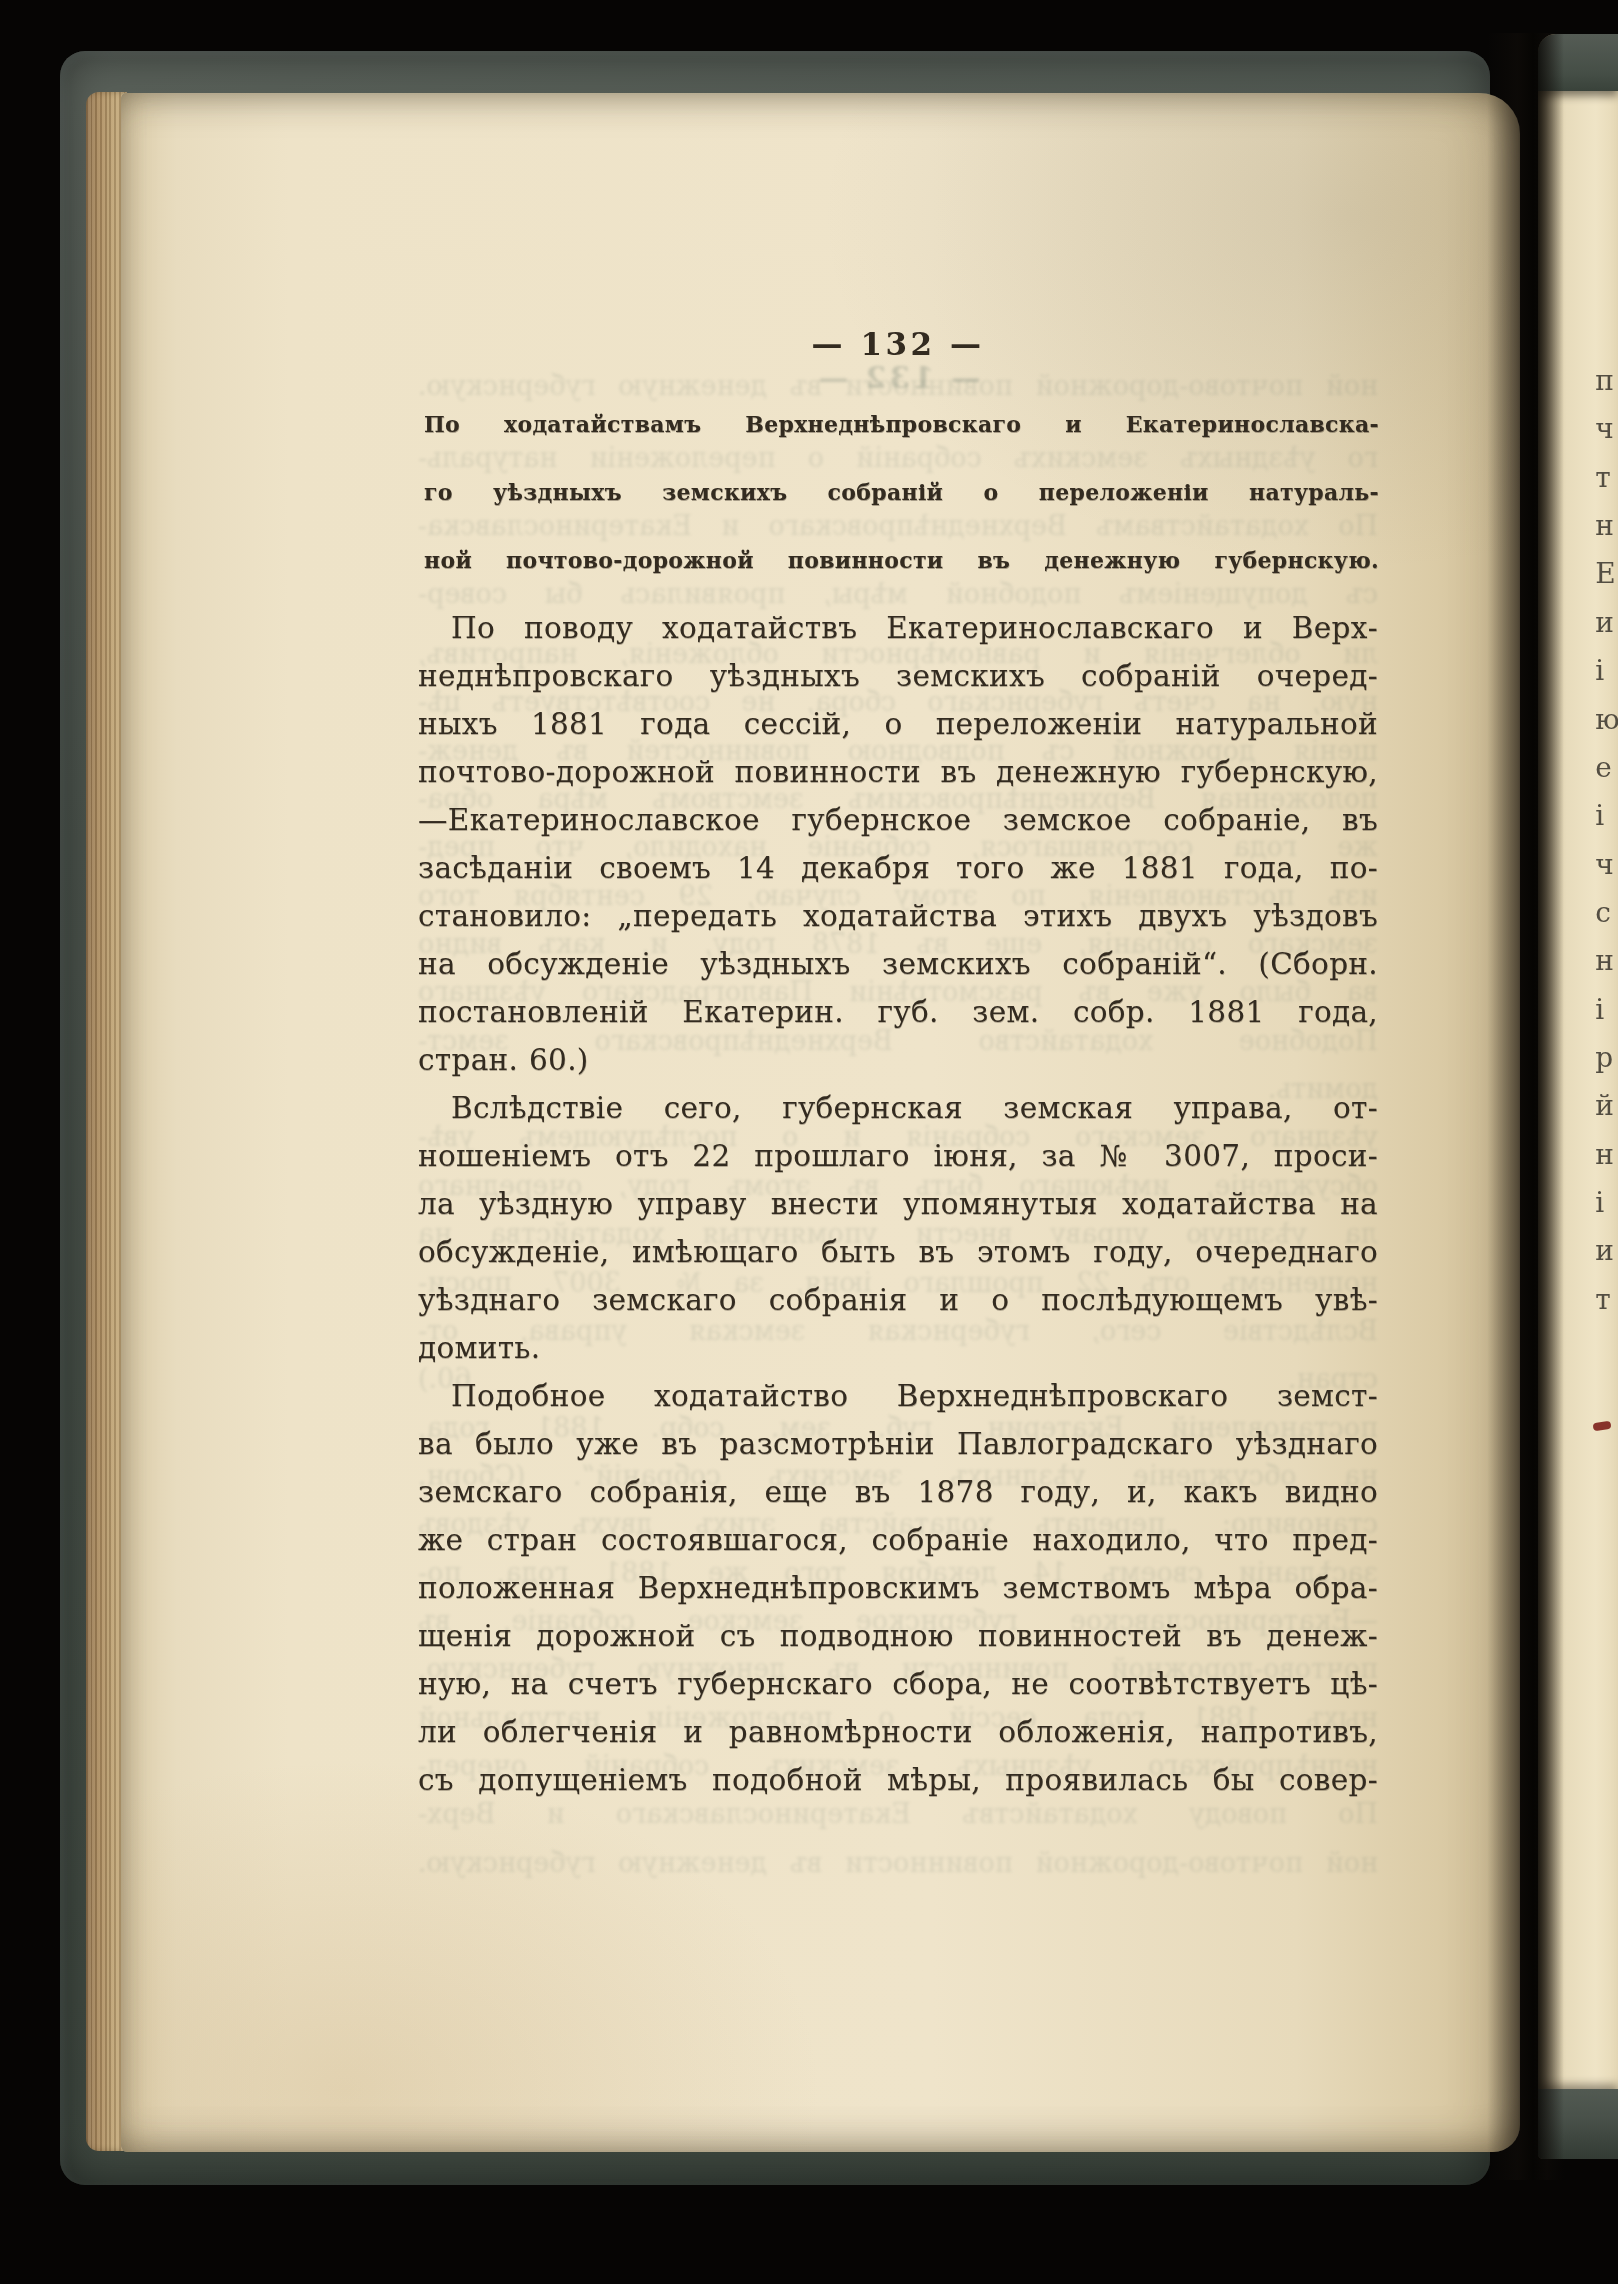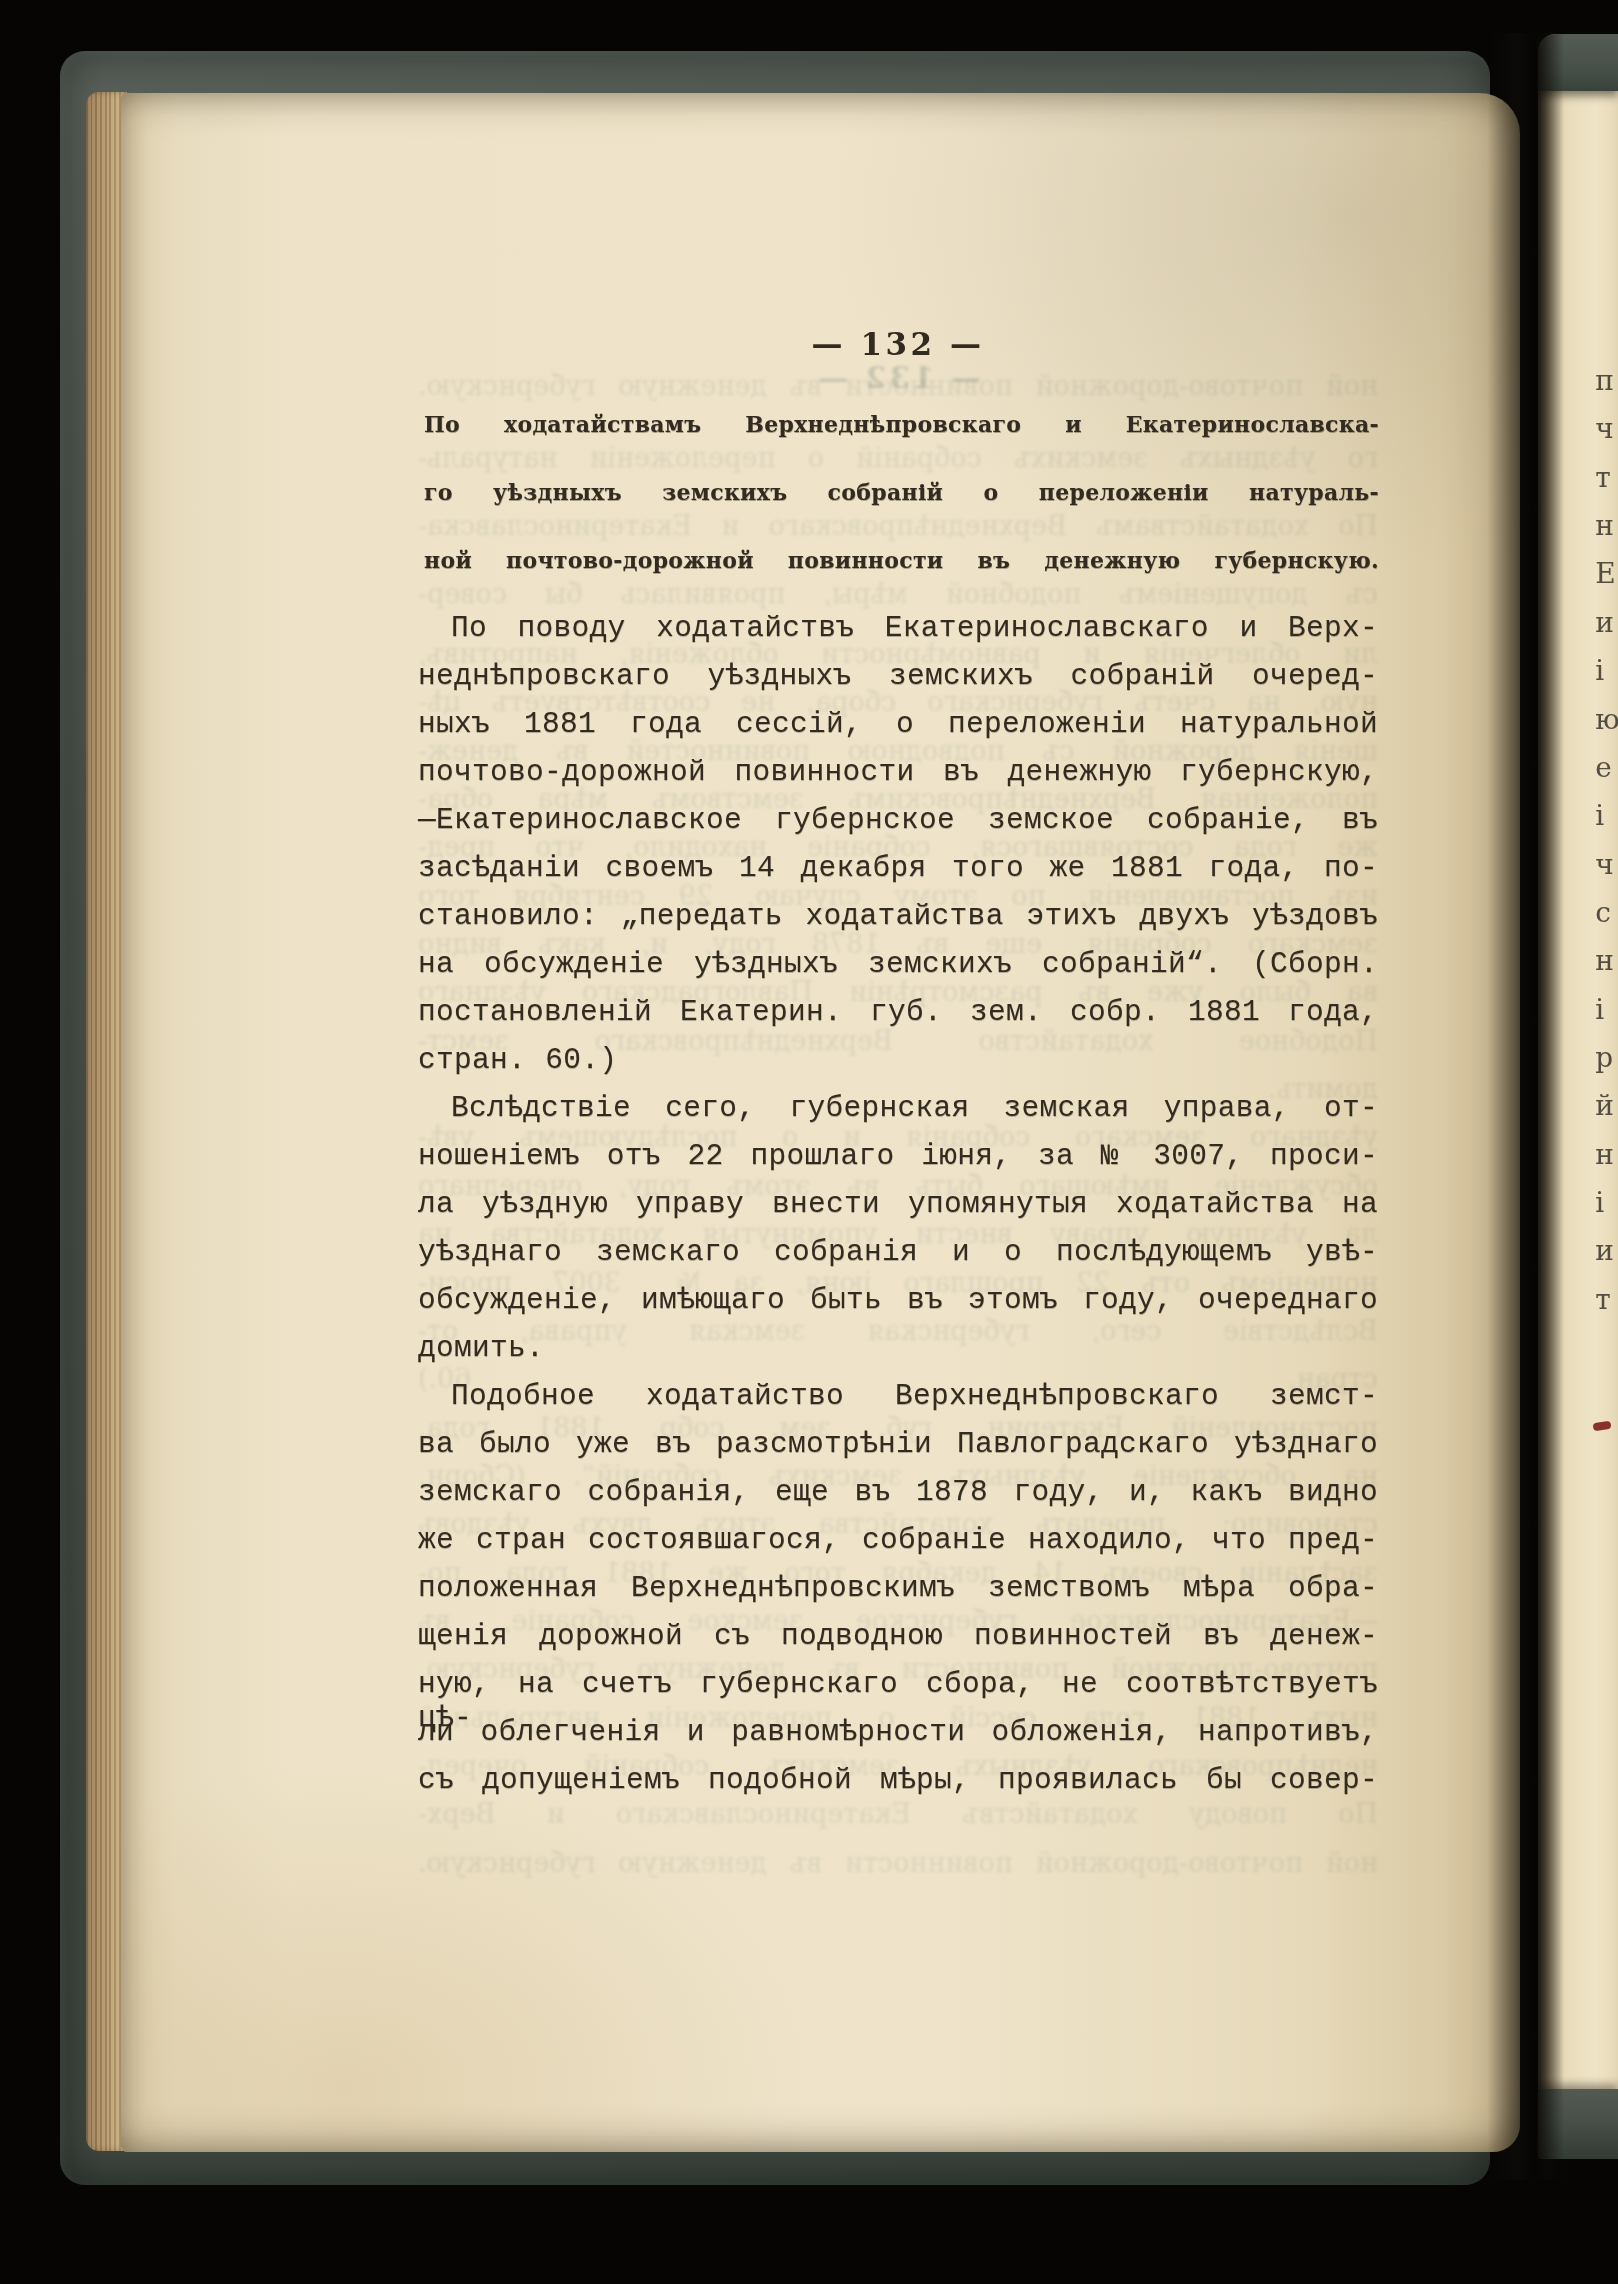--- a/index.html
+++ b/index.html
@@ -32,21 +32,21 @@
            font-size:31px;font-weight:bold;letter-spacing:3.5px;color:var(--ink);}
   .pagenum-ghost{position:absolute;left:297px;top:267px;width:960px;text-align:center;
            font-size:29.5px;font-weight:bold;letter-spacing:3.5px;color:var(--ghost);
            transform:scaleX(-1);filter:blur(1.8px);opacity:.3;}
 
   .heading{position:absolute;left:303px;top:318px;width:955px;}
   .heading .line{height:68px;font-size:22px;font-weight:bold;color:var(--ink);
            text-align:justify;text-align-last:justify;letter-spacing:0.3px;
            text-shadow:0.4px 0.5px 0.4px rgba(40,30,18,.35);}
 
-  .bodytext{position:absolute;left:297px;top:518px;width:960px;font-family:Liberation Mono, monospace;}
+  .bodytext{position:absolute;left:297px;top:518px;width:960px;}
   .bodytext .line{height:48px;font-size:29.5px;color:var(--ink);letter-spacing:0.3px;
            text-align:justify;text-align-last:justify;word-spacing:1.2px;
            text-shadow:0.3px 0.5px 0.4px rgba(44,34,22,.3);}
   .bodytext .line.ind{text-indent:33px;}
   .bodytext .line.short{text-align-last:left;}
 
   .ghosts{position:absolute;left:297px;top:0;width:960px;height:2059px;pointer-events:none;}
   .ghost-line{position:absolute;left:0;width:100%;font-size:27px;color:var(--ghost);
            text-align:justify;text-align-last:justify;transform:scaleX(-1);
            filter:blur(1.4px);opacity:.16;white-space:nowrap;overflow:hidden;}
@@ -127,22 +127,22 @@
         <div class="line">почтово-дорожной повинности въ денежную губернскую,</div>
         <div class="line">—Екатеринославское губернское земское собраніе, въ</div>
         <div class="line">засѣданіи своемъ 14 декабря того же 1881 года, по-</div>
         <div class="line">становило: „передать ходатайства этихъ двухъ уѣздовъ</div>
         <div class="line">на обсужденіе уѣздныхъ земскихъ собраній“. (Сборн.</div>
         <div class="line">постановленій Екатерин. губ. зем. собр. 1881 года,</div>
         <div class="line short">стран. 60.)</div>
         <div class="line ind">Вслѣдствіе сего, губернская земская управа, от-</div>
         <div class="line">ношеніемъ отъ 22 прошлаго іюня, за № 3007, проси-</div>
         <div class="line">ла уѣздную управу внести упомянутыя ходатайства на</div>
+        <div class="line">обсужденіе, имѣющаго быть въ этомъ году, очереднаго</div>
         <div class="line">уѣзднаго земскаго собранія и о послѣдующемъ увѣ-</div>
-        <div class="line">обсужденіе, имѣющаго быть въ этомъ году, очереднаго</div>
         <div class="line short">домить.</div>
         <div class="line ind">Подобное ходатайство Верхнеднѣпровскаго земст-</div>
         <div class="line">ва было уже въ разсмотрѣніи Павлоградскаго уѣзднаго</div>
         <div class="line">земскаго собранія, еще въ 1878 году, и, какъ видно</div>
         <div class="line">же стран состоявшагося, собраніе находило, что пред-</div>
         <div class="line">положенная Верхнеднѣпровскимъ земствомъ мѣра обра-</div>
         <div class="line">щенія дорожной съ подводною повинностей въ денеж-</div>
         <div class="line">ную, на счетъ губернскаго сбора, не соотвѣтствуетъ цѣ-</div>
         <div class="line">ли облегченія и равномѣрности обложенія, напротивъ,</div>
         <div class="line">съ допущеніемъ подобной мѣры, проявилась бы совер-</div>

